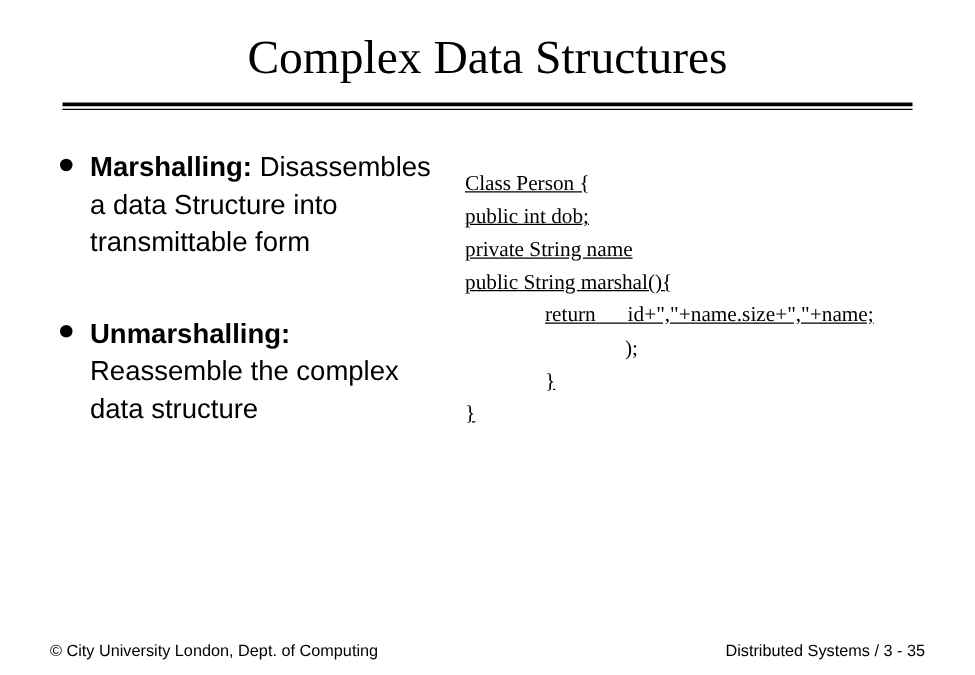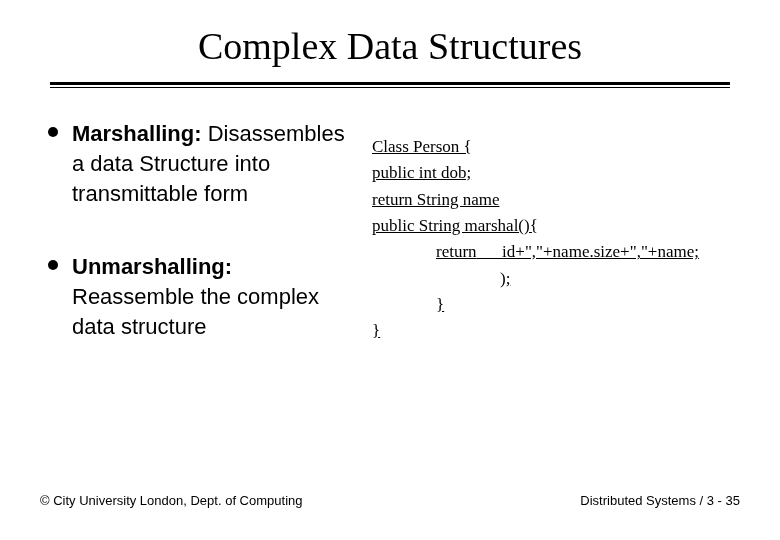--- a/index.html
+++ b/index.html
@@ -13,21 +13,21 @@
   .left { flex: 0 0 300px; display: flex; flex-direction: column; gap: 44px; justify-content: center; }
   .right { flex: 1; font-family: "Times New Roman", Times, serif; font-size: 17px; color: #000; line-height: 1.55; padding-top: 18px; text-decoration: underline; }
   .bullet-item { display: flex; align-items: flex-start; gap: 14px; }
   .bullet-dot { width: 10px; height: 10px; border-radius: 50%; background: #000; margin-top: 8px; flex: 0 0 10px; }
   .bullet-text { font-size: 22px; color: #000; line-height: 1.35; }
   .bold { font-weight: 700; }
   .code-indent1 { padding-left: 64px; }
   .code-indent2 { padding-left: 128px; }
   .code-indent0 { padding-left: 0; }
   .code-line { white-space: nowrap; }
-  .footer { position: absolute; bottom: 32px; left: 40px; right: 40px; display: flex; justify-content: space-between; font-size: 13px; color: #000; }
+  .footer { position: absolute; bottom: 12px; left: 40px; right: 40px; display: flex; justify-content: space-between; font-size: 13px; color: #000; }
 </style>
 </head>
 <body>
 
 <div class="slide">
 
   <div class="title">Complex Data Structures</div>
 
   <div class="hr-wrap">
     <div class="hr-thick"></div>
@@ -52,21 +52,21 @@
           <span class="bold">Unmarshalling:</span>
           <span>Reassemble the complex data structure</span>
         </div>
       </div>
 
     </div>
 
     <div class="right">
       <div class="code-line">Class Person {</div>
       <div class="code-line">public int dob;</div>
-      <div class="code-line">return String name</div>
+      <div class="code-line">private String name</div>
       <div class="code-line">public String marshal(){</div>
       <div class="code-line code-indent1">
         <span>return</span>&nbsp;&nbsp;&nbsp;&nbsp;&nbsp;&nbsp;<span>id+","+name.size+","+name;</span>
       </div>
       <div class="code-line code-indent2">);</div>
       <div class="code-line code-indent1">}</div>
       <div class="code-line code-indent0">}</div>
     </div>
 
   </div>

